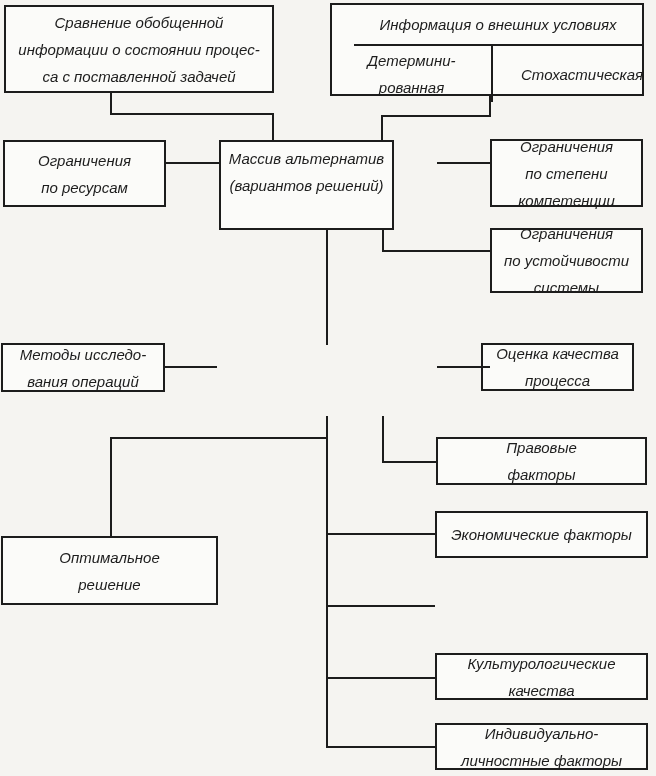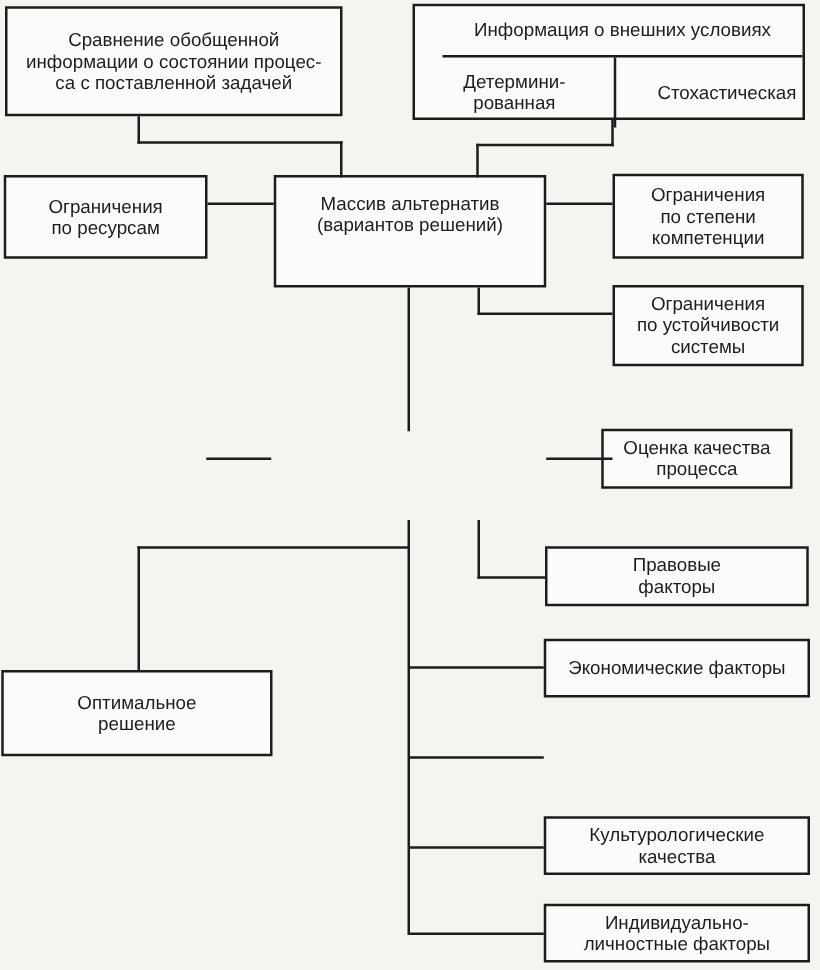--- a/index.html
+++ b/index.html
@@ -8,21 +8,21 @@
     background:var(--page_bg,#f5f4f1);
     font-family:"Liberation Sans",sans-serif;
     color:var(--text,#1d1d1d);
   }
   .node{
     position:absolute;box-sizing:border-box;
     background:var(--box_bg,#fbfbf9);
     border:2px solid var(--line,#1c1c1c);
     display:flex;align-items:center;justify-content:center;
     text-align:center;white-space:pre-line;
-    font-size:15px;line-height:17px;
+    font-size:15px;line-height:27px;font-style:italic;
   }
   .node.info{display:block;padding:0;white-space:normal;}
   .info-header{
     height:41px;box-sizing:border-box;border-bottom:2px solid var(--line,#1c1c1c);
     display:flex;align-items:center;justify-content:center;text-align:center;margin-left:22px;
   }
   .info-cells{display:flex;height:56px;}
   .info-cell{
     box-sizing:border-box;display:flex;align-items:center;justify-content:center;
     text-align:center;white-space:pre-line;
@@ -45,31 +45,33 @@
     <div class="info-cells">
       <div class="info-cell left">Детермини-
 рованная</div>
       <div class="info-cell right">Стохастическая</div>
     </div>
   </div>
 
   <div class="node" style="left:3px;top:140px;width:163px;height:67px">Ограничения
 по ресурсам</div>
 
-  <div class="node" style="left:219px;top:140px;width:218px;height:90px;padding-bottom:26px">Массив альтернатив
+  <div class="node" style="left:219px;top:140px;width:175px;height:90px;padding-bottom:26px">Массив альтернатив
 (вариантов решений)</div>
 
   <div class="node" style="left:490px;top:139px;width:153px;height:68px">Ограничения
 по степени
 компетенции</div>
 
   <div class="node" style="left:490px;top:228px;width:153px;height:65px">Ограничения
 по устойчивости
 системы</div>
 
+  <div class="node" style="left:1px;top:343px;width:164px;height:49px">Методы исследо-
+вания операций</div>
 
 
   <div class="node" style="left:481px;top:343px;width:153px;height:48px">Оценка качества
 процесса</div>
 
   <div class="node" style="left:436px;top:437px;width:211px;height:48px">Правовые
 факторы</div>
 
   <div class="node" style="left:1px;top:536px;width:217px;height:69px">Оптимальное
 решение</div>

